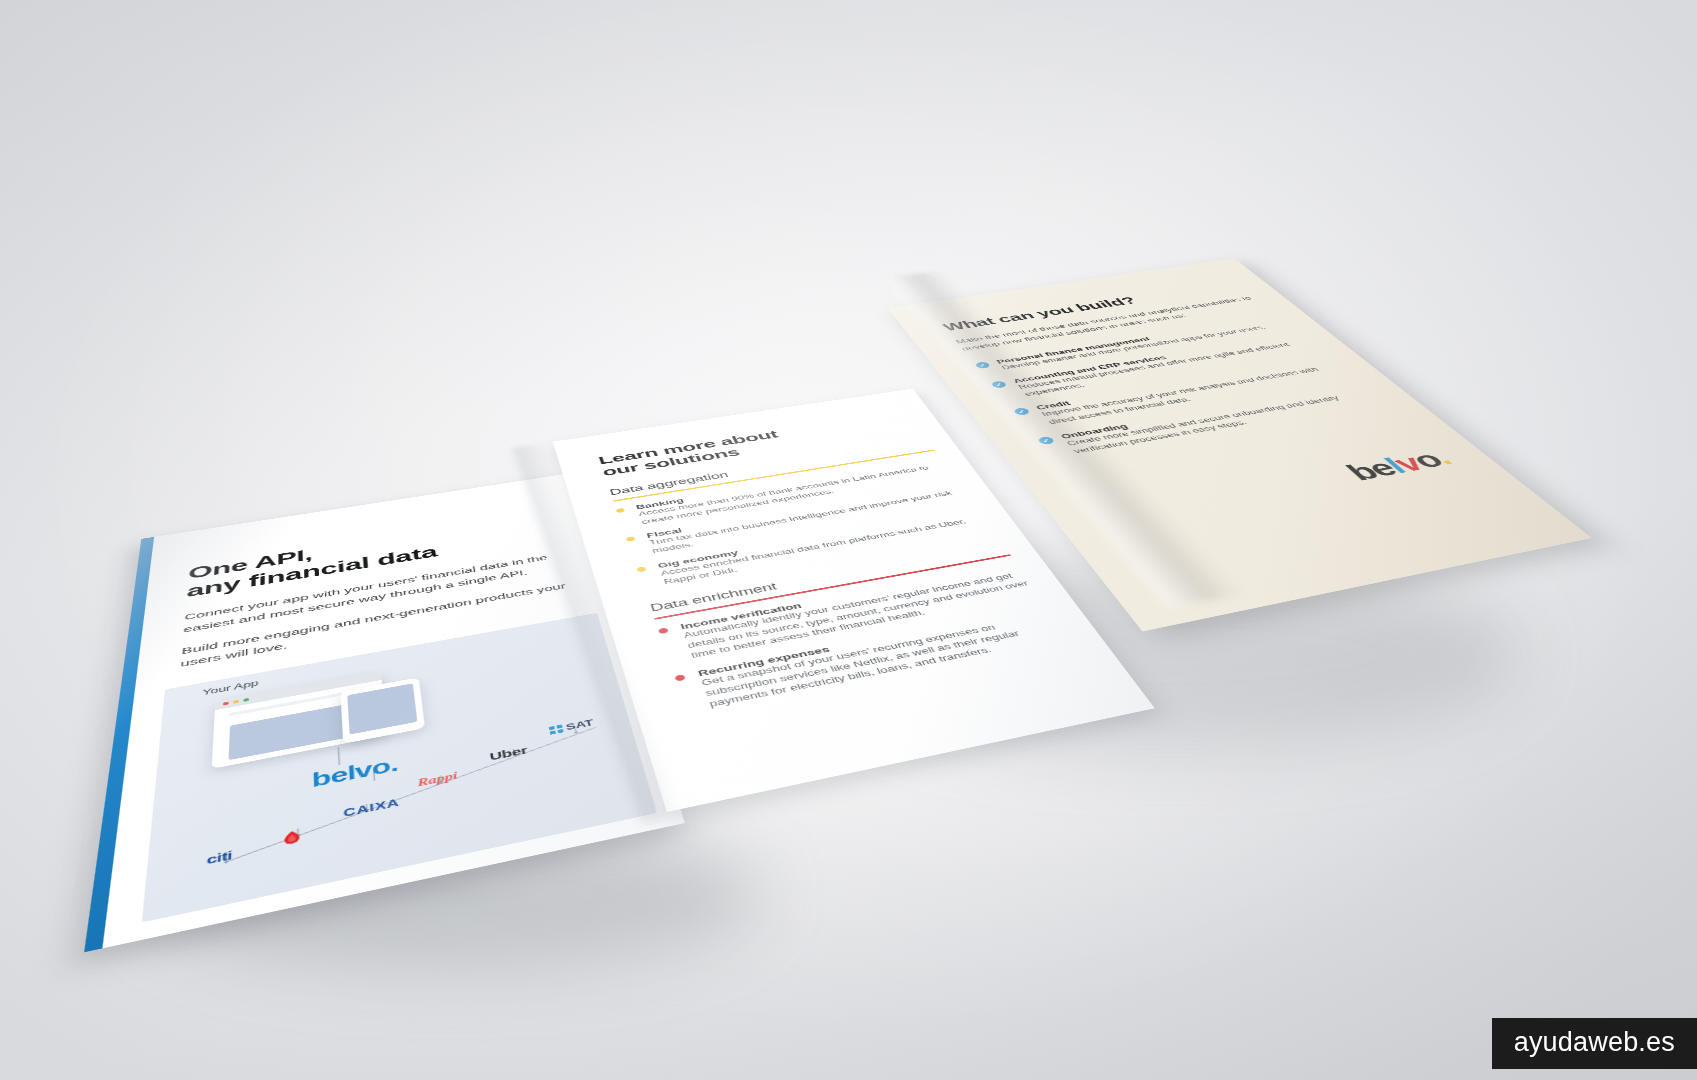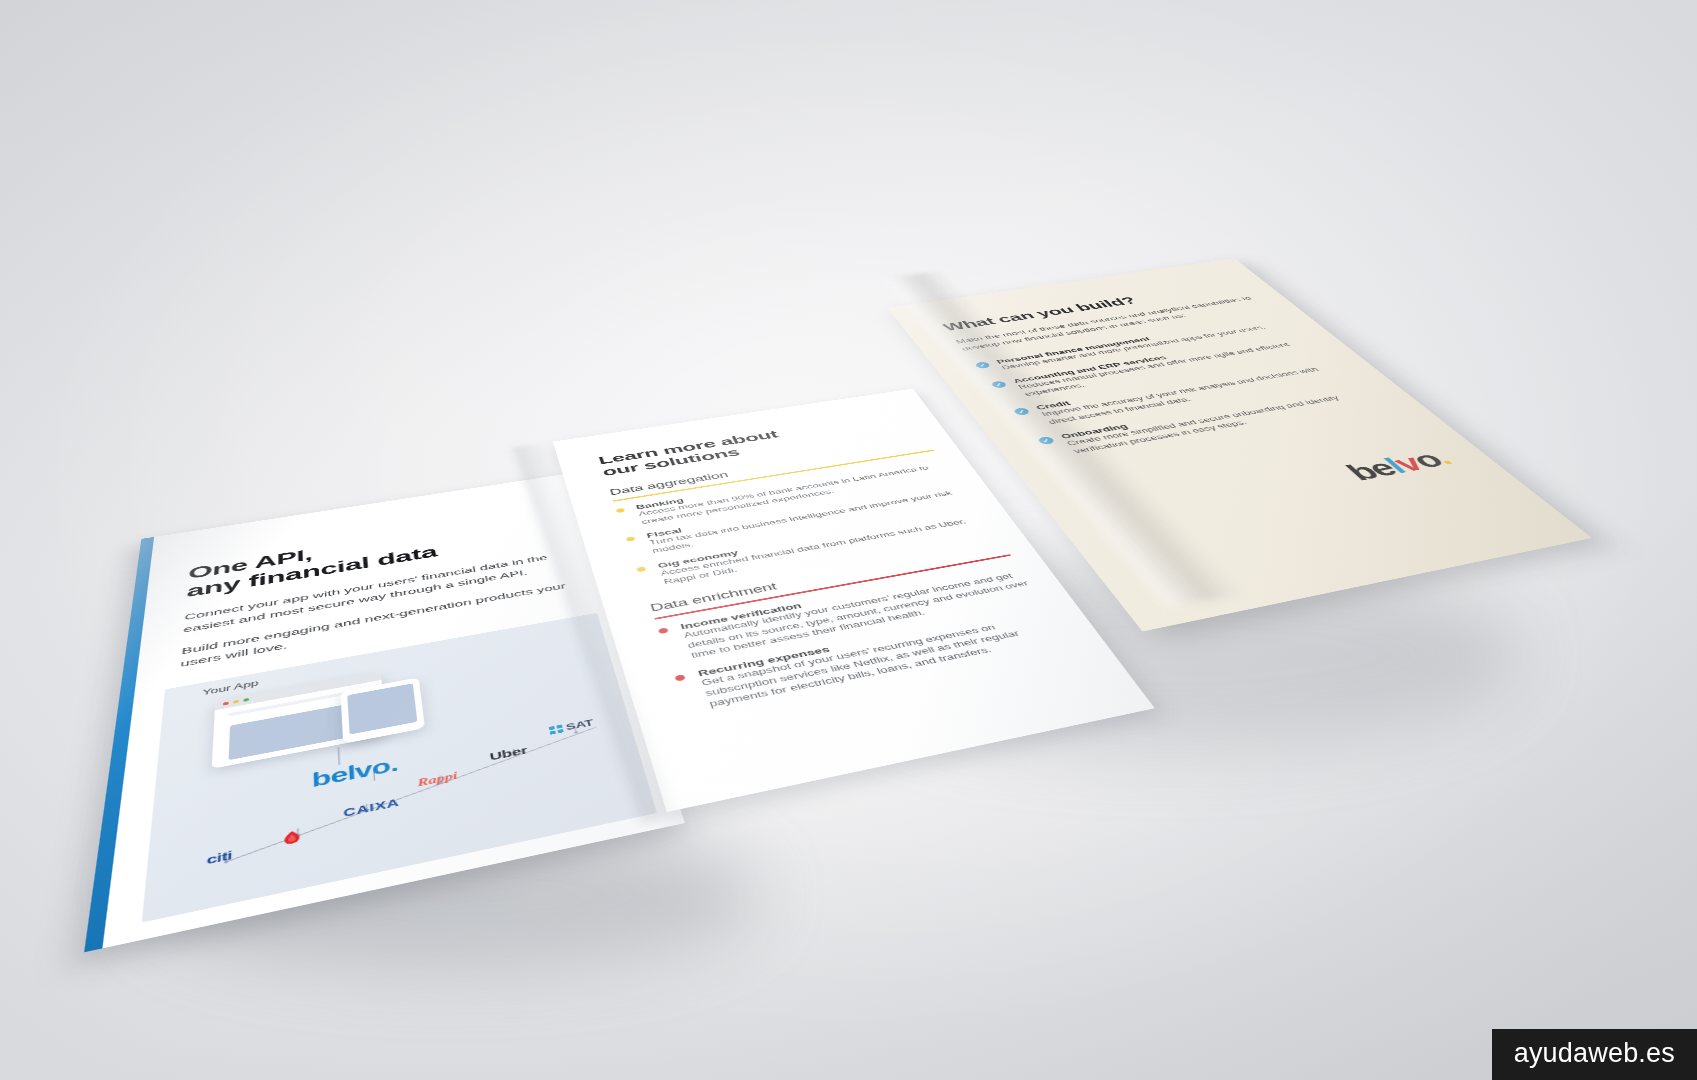--- a/index.html
+++ b/index.html
@@ -191,21 +191,21 @@
   }
   #crease2{
     left:1000px;top:60px;width:70px;height:700px;
     transform: rotateX(60deg) rotateZ(-18.5deg);
     background:linear-gradient(90deg, rgba(255,255,255,.55), rgba(150,150,150,.25) 55%, rgba(255,255,255,0));
     filter:blur(6px);
   }
 
   
   #watermark{
-    position:absolute;right:0;bottom:0;
+    position:absolute;right:0;bottom:11px;
     background:#1c1c1c;color:#ffffff;
     font-size:27px;letter-spacing:.2px;
     padding:9px 22px 11px 22px;
   }
   #watermark .accent{color:#ffffff;}
 </style>
 </head>
 <body>
 
 <div id="scene">

